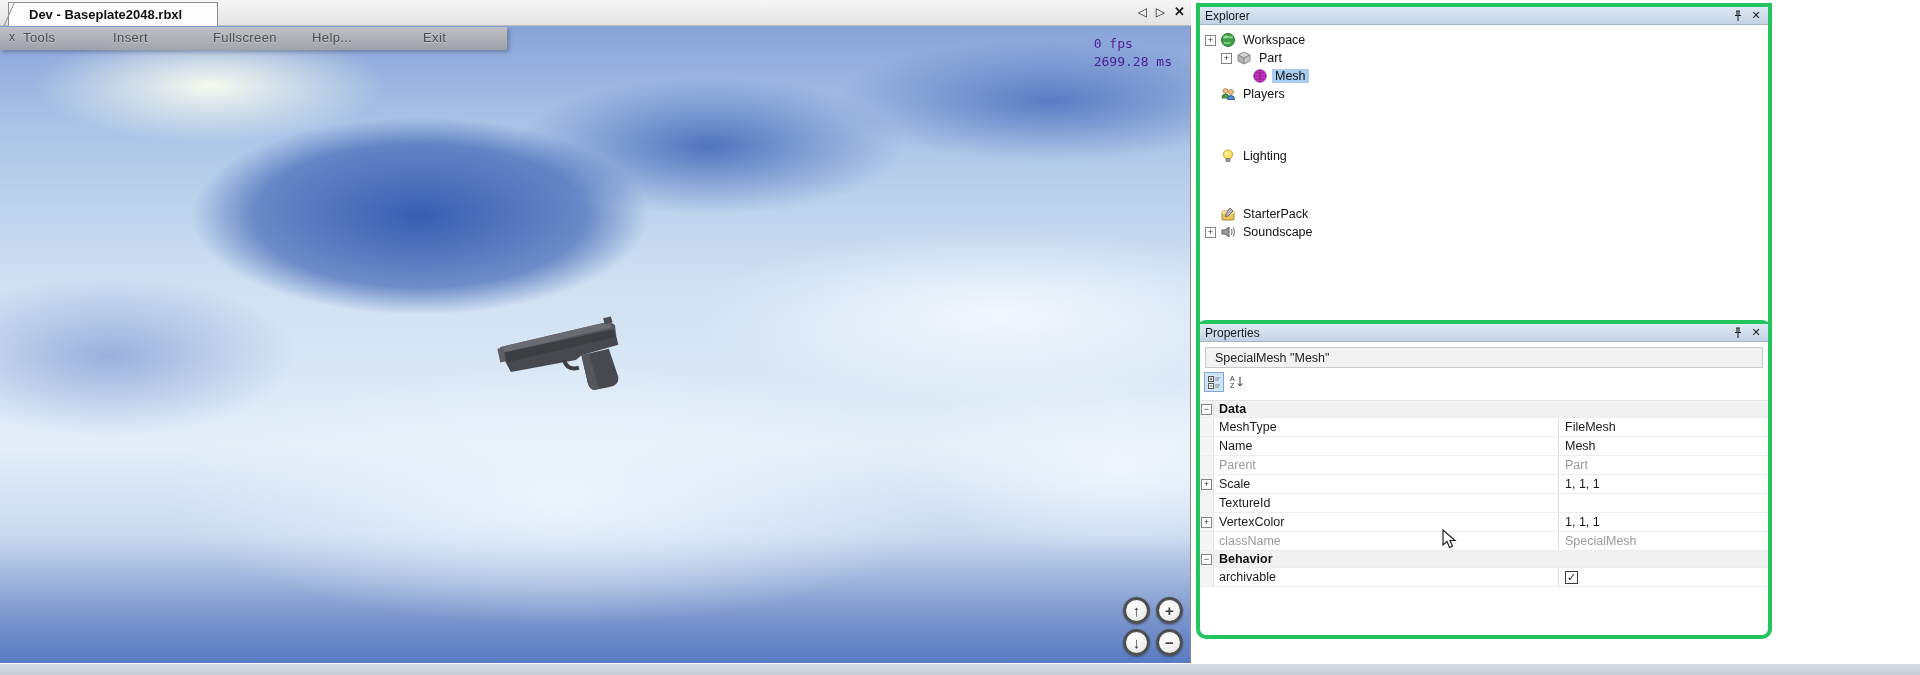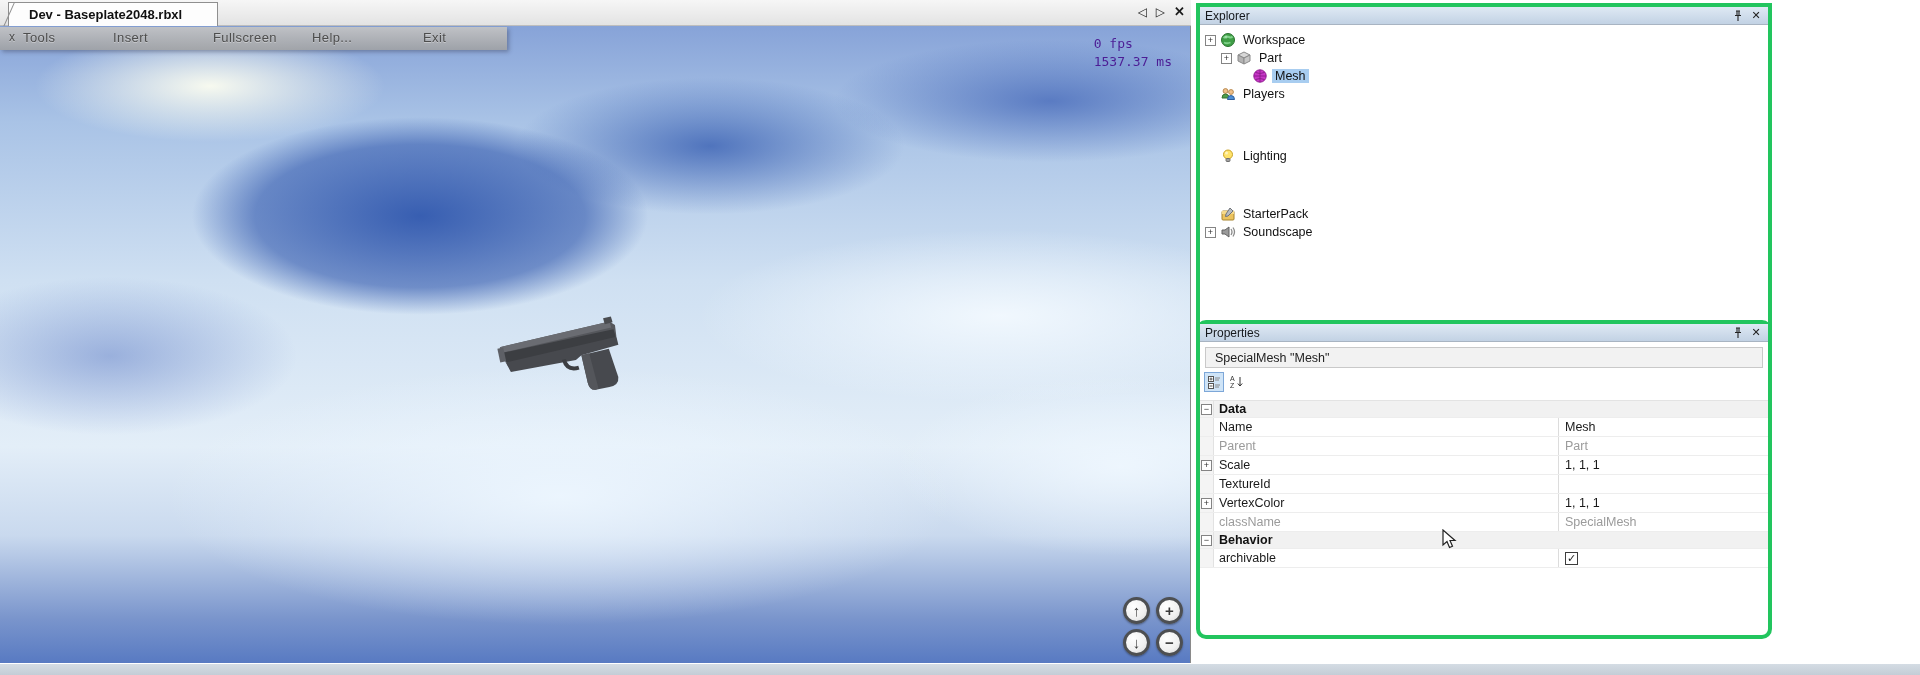--- a/index.html
+++ b/index.html
@@ -143,21 +143,21 @@
         <span class="menu-item menu-close" style="left:9px">x</span>
         <span class="menu-item" style="left:23px">Tools</span>
         <span class="menu-item" style="left:113px">Insert</span>
         <span class="menu-item" style="left:213px">Fullscreen</span>
         <span class="menu-item" style="left:312px">Help...</span>
         <span class="menu-item" style="left:423px">Exit</span>
       </div>
 
       <div class="fps-counter">
         <div>0 fps</div>
-        <div>1537.37 ms</div>
+        <div>2699.28 ms</div>
       </div>
 
       <div class="zoom-controls">
         <div class="zbtn">↑</div>
         <div class="zbtn">+</div>
         <div class="zbtn">↓</div>
         <div class="zbtn">−</div>
       </div>
     </div>
   </div>
@@ -274,20 +274,25 @@
       </div>
       <div class="prop-grid" id="prop-grid">
           <div class="prow section">
             <div class="margin-cell">
               <span class="expander">−</span>
             </div>
             <div class="sec-name">Data</div>
           </div>
           <div class="prow">
             <div class="margin-cell"></div>
+            <div class="name-cell">MeshType</div>
+            <div class="value-cell">FileMesh</div>
+          </div>
+          <div class="prow">
+            <div class="margin-cell"></div>
             <div class="name-cell">Name</div>
             <div class="value-cell">Mesh</div>
           </div>
           <div class="prow readonly">
             <div class="margin-cell"></div>
             <div class="name-cell">Parent</div>
             <div class="value-cell">Part</div>
           </div>
           <div class="prow">
             <div class="margin-cell">

